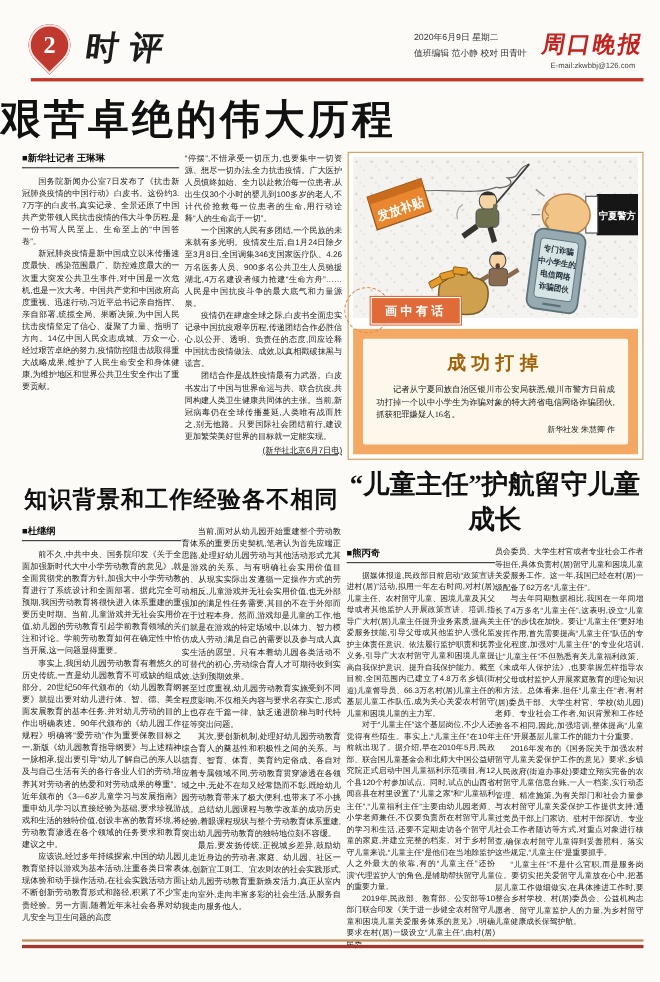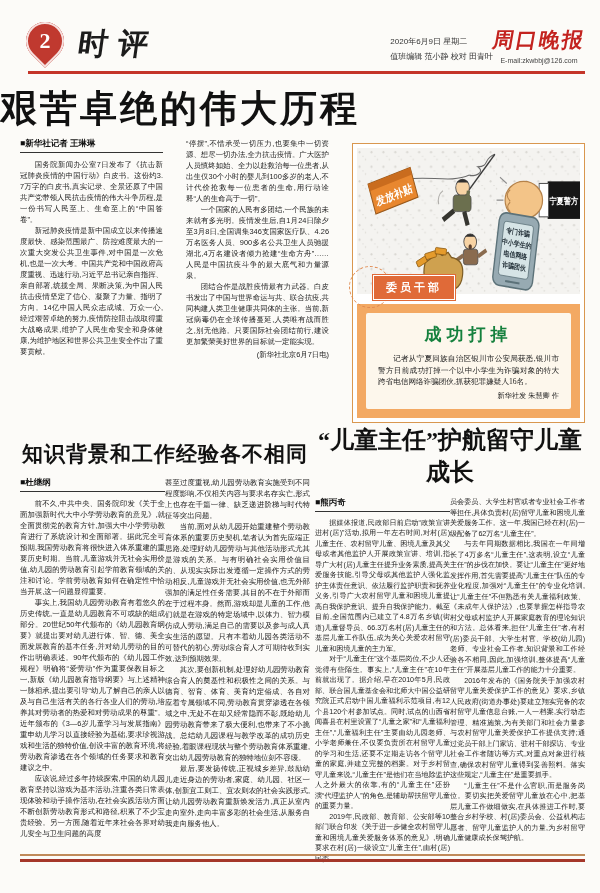--- a/index.html
+++ b/index.html
@@ -29,21 +29,21 @@
     width:38px;line-height:38px;text-align:center;
     color:#fff;font-family:"Liberation Serif","DejaVu Serif",serif;
     font-weight:bold;font-size:22px;
   }
   .section-name{
     position:absolute;left:58px;top:2px;
     font-size:30px;font-weight:900;letter-spacing:10px;
     transform:skewX(-8deg);
     font-family:"Liberation Serif","DejaVu Serif",serif;
   }
-  .hdr-right{position:absolute;right:0;top:4px;display:flex;align-items:flex-end;}
+  .hdr-right{position:absolute;right:0;top:4px;display:flex;gap:14px;align-items:flex-start;}
   .pubinfo{font-size:8px;color:#333;text-align:left;line-height:15px;white-space:nowrap;}
   .masthead-block{text-align:center;}
   .masthead{
     color:#c3231f;font-size:21px;font-weight:900;letter-spacing:2px;
     transform:skewX(-10deg);
     font-family:"Liberation Serif","DejaVu Serif",serif;
   }
   .email{font-size:7px;color:#444;margin-top:3px;white-space:nowrap;}
 
   
@@ -56,24 +56,24 @@
   
   .byline{
     font-size:8.5px;font-weight:bold;color:#111;
     border-bottom:1px solid #333;padding-bottom:3px;margin-bottom:6px;
   }
   p.bp{
     margin:0;text-align:justify;text-indent:2em;
     word-break:break-all;
   }
   p.cont{text-indent:0;}
-  p.dateline{text-indent:0;text-align:right;margin-top:2px;}
-
-  
-  .top-section{position:absolute;top:138px;left:20px;right:15px;display:flex;gap:23px;align-items:center;}
+  p.dateline{text-indent:0;text-align:right;margin-top:2px;text-decoration:underline;}
+
+  
+  .top-section{position:absolute;top:138px;left:20px;right:15px;display:flex;gap:5px;}
   .top-col{width:143px;flex:0 0 143px;height:290px;overflow:hidden;
     font-size:7.4px;line-height:11px;color:#222;}
   .top-col p.bp{margin-bottom:0;}
 
   
   .cartoon-box{
     flex:1;height:280px;border:1px solid #d9974f;background:#fff;
     padding:4px;display:flex;flex-direction:column;box-sizing:border-box;
   }
   .cartoon-art{position:relative;height:146px;background:#f3f2ef;overflow:visible;}
@@ -86,21 +86,21 @@
     box-shadow:0 0 0 1px #e06a38;
   }
   .dash-circle{
     position:absolute;left:-8px;bottom:-14px;width:40px;height:40px;
     border:1px dashed #e08a50;border-radius:50%;z-index:2;
   }
   .cartoon-band{flex:1;background:#f3a963;margin-top:10px;padding:9px;box-sizing:border-box;}
   .story-card{background:#fdf7ec;height:100%;box-sizing:border-box;padding:8px 12px;border-radius:2px;}
   .story-title{
     margin:2px 0 7px 0;text-align:center;font-size:17px;font-weight:900;
-    letter-spacing:5px;font-family:"Liberation Serif","DejaVu Serif",serif;color:#15803d;
+    letter-spacing:5px;font-family:"Liberation Serif","DejaVu Serif",serif;color:#a16207;
   }
   .story-caption{font-size:7.6px;line-height:11.5px;color:#222;font-family:Liberation Serif, serif;}
   .story-credit{font-size:7.2px;color:#222;text-align:right;margin-top:3px;}
 
   
   .bottom-left{position:absolute;top:440px;left:20px;width:290px;}
   .bottom-right{position:absolute;top:424px;left:315px;width:270px;}
   .sub-title{
     margin:0;text-align:center;font-weight:900;color:#111;
     font-family:"Liberation Serif","DejaVu Serif",serif;
@@ -144,20 +144,21 @@
 
   <div class="top-section">
     <div class="top-col">
       <div class="byline">■新华社记者 王琳琳</div>
       <p class="bp">国务院新闻办公室7日发布了《抗击新冠肺炎疫情的中国行动》白皮书。这份约3.7万字的白皮书,真实记录、全景还原了中国共产党带领人民抗击疫情的伟大斗争历程,是一份书写人民至上、生命至上的“中国答卷”。</p>
       <p class="bp">新冠肺炎疫情是新中国成立以来传播速度最快、感染范围最广、防控难度最大的一次重大突发公共卫生事件,对中国是一次危机,也是一次大考。中国共产党和中国政府高度重视、迅速行动,习近平总书记亲自指挥、亲自部署,统揽全局、果断决策,为中国人民抗击疫情坚定了信心、凝聚了力量、指明了方向。14亿中国人民众志成城、万众一心,经过艰苦卓绝的努力,疫情防控阻击战取得重大战略成果,维护了人民生命安全和身体健康,为维护地区和世界公共卫生安全作出了重要贡献。</p>
     </div>
     <div class="top-col">
       <p class="bp cont">“停摆”,不惜承受一切压力,也要集中一切资源、想尽一切办法,全力抗击疫情。广大医护人员慎终如始、全力以赴救治每一位患者,从出生仅30个小时的婴儿到100多岁的老人,不计代价抢救每一位患者的生命,用行动诠释“人的生命高于一切”。</p>
       <p class="bp">一个国家的人民有多团结,一个民族的未来就有多光明。疫情发生后,自1月24日除夕至3月8日,全国调集346支国家医疗队、4.26万名医务人员、900多名公共卫生人员驰援湖北,4万名建设者倾力抢建“生命方舟”……人民是中国抗疫斗争的最大底气和力量源泉。</p>
+      <p class="bp">疫情仍在肆虐全球之际,白皮书全面忠实记录中国抗疫艰辛历程,传递团结合作必胜信心,以公开、透明、负责任的态度,回应诠释中国抗击疫情做法、成效,以真相戳破抹黑与谎言。</p>
       <p class="bp">团结合作是战胜疫情最有力武器。白皮书发出了中国与世界命运与共、联合抗疫,共同构建人类卫生健康共同体的主张。当前,新冠病毒仍在全球传播蔓延,人类唯有战而胜之,别无他路。只要国际社会团结前行,建设更加繁荣美好世界的目标就一定能实现。</p>
       <p class="bp dateline">(新华社北京6月7日电)</p>
     </div>
 
     <div class="cartoon-box">
       <div class="cartoon-art">
         <svg viewBox="0 0 262 140" preserveAspectRatio="none">
           <defs>
             <pattern id="sp" width="14" height="14" patternUnits="userSpaceOnUse">
               <circle cx="3" cy="4" r="1.2" fill="#d8d6d1"></circle>
@@ -220,21 +221,21 @@
           </g>
 
           <g>
             <path d="M80 110 q-6 22 14 26 q28 5 30 -14 q2 -15 -13 -17 l-4 -5 -7 3 -5 -3 -5 4 z" fill="#cfa14f" stroke="#7c5c25" stroke-width="1.4"></path>
             <rect x="80" y="100" width="13" height="6" rx="1" transform="rotate(-14 86 103)" fill="#e59b2c" stroke="#8c5a12" stroke-width="0.8"></rect>
             <rect x="92" y="96" width="13" height="6" rx="1" transform="rotate(6 98 99)" fill="#e59b2c" stroke="#8c5a12" stroke-width="0.8"></rect>
             <rect x="70" y="106" width="12" height="6" rx="1" transform="rotate(-28 76 109)" fill="#e59b2c" stroke="#8c5a12" stroke-width="0.8"></rect>
           </g>
         </svg>
         <div class="dash-circle"></div>
-        <div class="cartoon-label">委员干部</div>
+        <div class="cartoon-label">画中有话</div>
       </div>
 
       <div class="cartoon-band">
         <div class="story-card">
           <h2 class="story-title">成功打掉</h2>
           <p class="bp story-caption">记者从宁夏回族自治区银川市公安局获悉,银川市警方日前成功打掉一个以中小学生为诈骗对象的特大跨省电信网络诈骗团伙,抓获犯罪嫌疑人16名。</p>
           <div class="story-credit">新华社发 朱慧卿 作</div>
         </div>
       </div>
     </div>
@@ -243,22 +244,22 @@
   <div class="bottom-left">
     <h2 class="sub-title">知识背景和工作经验各不相同</h2>
     <div class="cols">
       <div class="bcol">
         <div class="byline">■杜继纲</div>
         <p class="bp">前不久,中共中央、国务院印发《关于全面加强新时代大中小学劳动教育的意见》,就全面贯彻党的教育方针,加强大中小学劳动教育进行了系统设计和全面部署。据此完全可预期,我国劳动教育将很快进入体系重建的重要历史时期。当前,儿童游戏并无社会实用价值,幼儿园的劳动教育引起学前教育领域的关注和讨论。学前劳动教育如何在确定性中恰当开展,这一问题显得重要。</p>
         <p class="bp">事实上,我国幼儿园劳动教育有着悠久的历史传统,一直是幼儿园教育不可或缺的组成部分。20世纪50年代颁布的《幼儿园教育纲要》就提出要对幼儿进行体、智、德、美全面发展教育的基本任务,并对幼儿劳动的目的作出明确表述。90年代颁布的《幼儿园工作规程》明确将“爱劳动”作为重要保教目标之一,新版《幼儿园教育指导纲要》与上述精神一脉相承,提出要引导“幼儿了解自己的亲人以及与自己生活有关的各行各业人们的劳动,培养其对劳动者的热爱和对劳动成果的尊重”。近年颁布的《3—6岁儿童学习与发展指南》重申幼儿学习以直接经验为基础,要求珍视游戏和生活的独特价值,创设丰富的教育环境,将劳动教育渗透在各个领域的任务要求和教育建议之中。</p>
         <p class="bp">应该说,经过多年持续探索,中国的幼儿园教育坚持以游戏为基本活动,注重各类日常表现体验和动手操作活动,在社会实践活动方面不断创新劳动教育形式和路径,积累了不少宝贵经验。另一方面,随着近年来社会各界对幼儿安全与卫生问题的高度</p>
       </div>
       <div class="bcol">
+        <p class="bp">当前,面对从幼儿园开始重建整个劳动教育体系的重要历史契机,笔者认为首先应端正思路,处理好幼儿园劳动与其他活动形式尤其是游戏的关系。与有明确社会实用价值目的、从现实实际出发遵循一定操作方式的劳动相反,儿童游戏并无社会实用价值,也无外部强加的满足性任务需要,其目的不在于外部而在于过程本身。然而,游戏却是儿童的工作,他们就是在游戏的特定场域中,以体力、智力模仿成人劳动,满足自己的需要以及参与成人真实生活的愿望。只有本着幼儿园各类活动不可替代的初心,劳动综合育人才可期待收到实效,达到预期效果。</p>
         <p class="bp cont">甚至过度重视,幼儿园劳动教育实施受到不同程度影响,不仅相关内容与要求名存实亡,形式上也存在千篇一律、缺乏递进阶梯与时代特征等突出问题。</p>
-        <p class="bp">当前,面对从幼儿园开始重建整个劳动教育体系的重要历史契机,笔者认为首先应端正思路,处理好幼儿园劳动与其他活动形式尤其是游戏的关系。与有明确社会实用价值目的、从现实实际出发遵循一定操作方式的劳动相反,儿童游戏并无社会实用价值,也无外部强加的满足性任务需要,其目的不在于外部而在于过程本身。然而,游戏却是儿童的工作,他们就是在游戏的特定场域中,以体力、智力模仿成人劳动,满足自己的需要以及参与成人真实生活的愿望。只有本着幼儿园各类活动不可替代的初心,劳动综合育人才可期待收到实效,达到预期效果。</p>
         <p class="bp">其次,要创新机制,处理好幼儿园劳动教育综合育人的奠基性和积极性之间的关系。与德育、智育、体育、美育约定俗成、各自对应着专属领域不同,劳动教育贯穿渗透在各领域之中,无处不在却又经常隐而不彰,既给幼儿园劳动教育带来了极大便利,也带来了不小挑战。总结幼儿园课程与教学改革的成功历史经验,着眼课程现状与整个劳动教育体系重建,突出幼儿园劳动教育的独特地位刻不容缓。</p>
         <p class="bp">最后,要发扬传统,正视城乡差异,鼓励幼儿走近身边的劳动者,家庭、幼儿园、社区一体,创新宜工则工、宜农则农的社会实践形式,让幼儿园劳动教育重新焕发活力,真正从室内走向室外,走向丰富多彩的社会生活,从服务自我走向服务他人。</p>
       </div>
     </div>
   </div>
 
   <div class="bottom-right">
     <h2 class="sub-title">“儿童主任”护航留守儿童成长</h2>
     <div class="cols">
       <div class="bcol">

